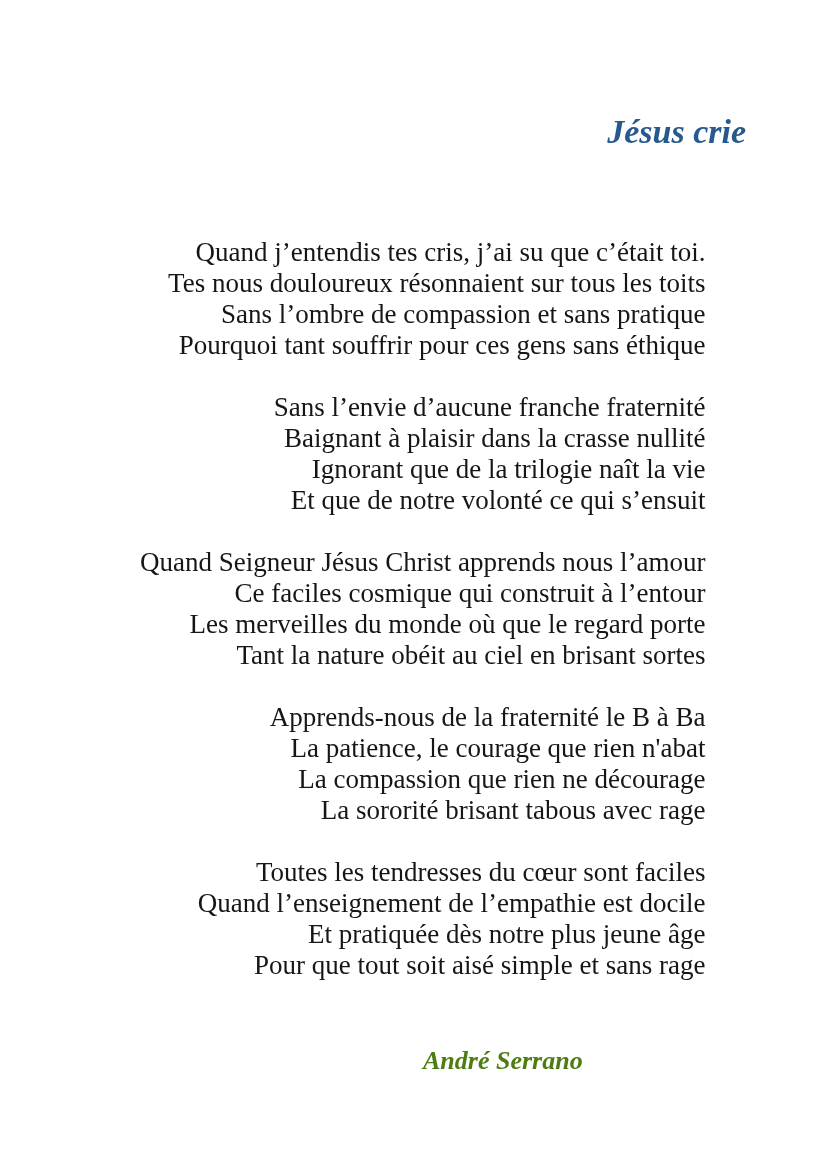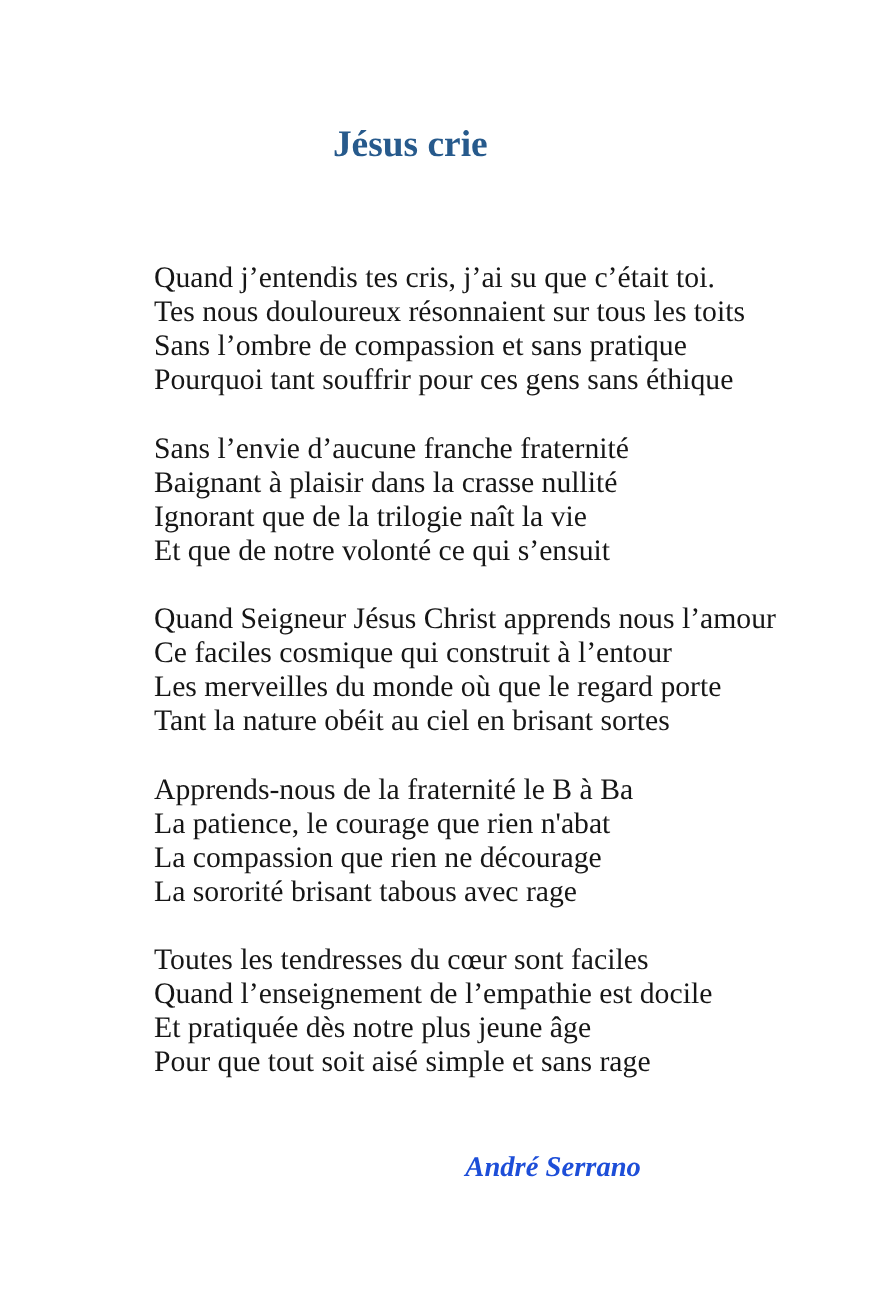--- a/index.html
+++ b/index.html
@@ -14,49 +14,51 @@
     background: #ffffff;
     overflow: hidden;
     font-family: "Liberation Serif", "DejaVu Serif", serif;
     color: #161616;
   }
   .title-wrap {
     position: absolute;
     top: 112px;
     left: 0;
     width: 746px;
-    text-align: center;
+    text-align: right;
+    font-style: italic;
   }
   .page-title {
     font-weight: bold;
     font-size: 34px;
     line-height: 40px;
   }
   .poem {
     position: absolute;
     top: 237px;
     left: 140px;
   }
   .stanza {
     margin: 0 0 31px 0;
+    text-align: right;
   }
   .line {
     font-size: 27px;
     line-height: 31px;
     white-space: nowrap;
   }
   .author {
     position: absolute;
     top: 1045px;
     left: 423px;
     font-size: 26px;
     line-height: 31px;
     font-weight: bold;
     font-style: italic;
-    color: #1d4ed8;
+    color: #4d7c0f;
   }
 </style>
 </head>
 <body>
 
 <div class="page">
 
   <div class="title-wrap">
     <span class="page-title" style="color: rgb(39, 90, 140);">Jésus crie</span>
   </div>

